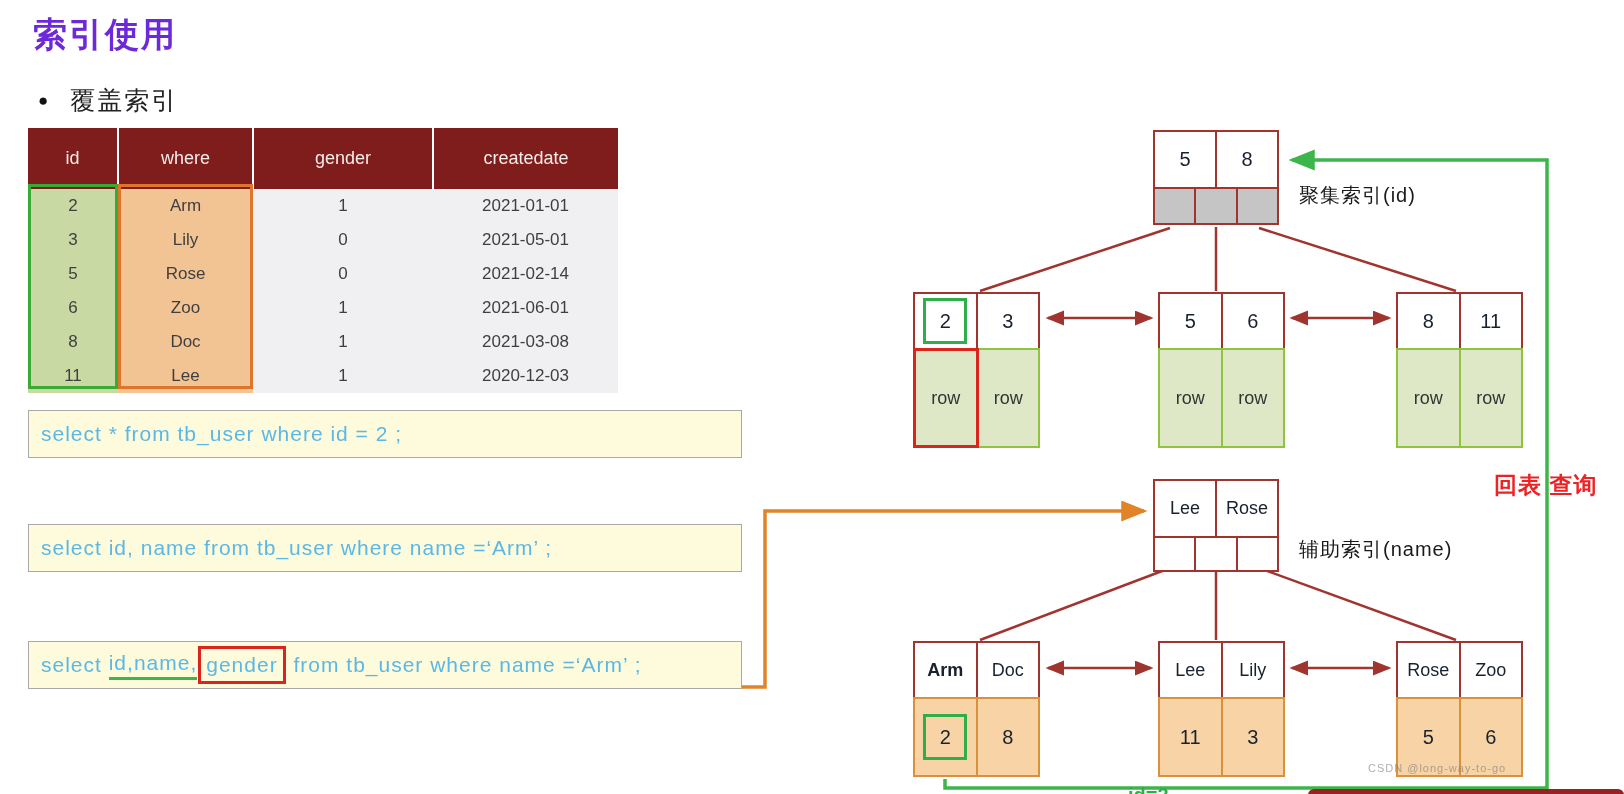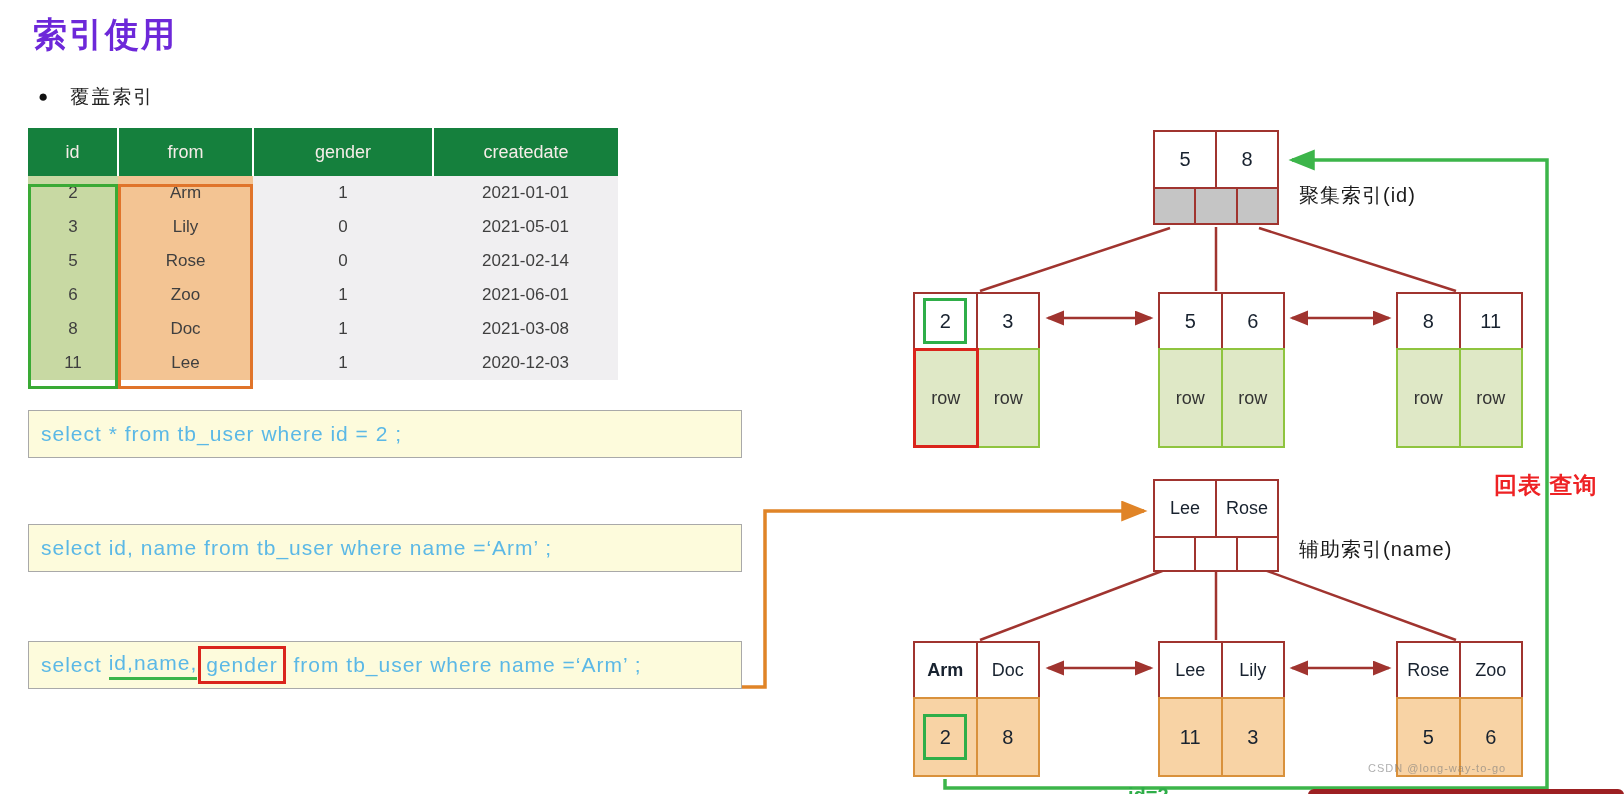--- a/index.html
+++ b/index.html
@@ -7,27 +7,27 @@
   #page {
     position:relative; width:1624px; height:794px; overflow:hidden;
     background:#ffffff; font-family:"Liberation Sans","DejaVu Sans",sans-serif;
   }
   .abs { position:absolute; }
 
   
   .page-title { left:33px; top:12px; font-size:34px; font-weight:bold; color:#6d28d9; letter-spacing:2px; }
   .bullet-line { left:38px; top:84px; display:flex; align-items:center; gap:22px; color:#1c1c1c; }
   .bullet-dot { font-size:17px; color:#111; }
-  .bullet-label { font-size:19px; letter-spacing:2px; color:#222; }
+  .bullet-label { font-size:25px; letter-spacing:2px; color:#222; }
 
   
   .tbl { left:28px; top:128px; border-collapse:collapse; table-layout:fixed; }
   .tbl th {
-    background:#15803d; color:#f6ece8; font-weight:normal; font-size:18px;
-    height:48px; border-right:2px solid #ffffff; text-align:center;
+    background:#7f1d1d; color:#f6ece8; font-weight:normal; font-size:18px;
+    height:61px; border-right:2px solid #ffffff; text-align:center;
   }
   .tbl th:last-child { border-right:none; }
   .tbl td { height:34px; font-size:17px; color:#3f3f3f; text-align:center; background:#f0eff1; }
   .tbl td.c-id { background:#c8d9a3; }
   .tbl td.c-name { background:#f3c493; }
   .frame-green { left:28px; top:184px; width:90px; height:205px; border:3px solid #3aaa35; }
   .frame-orange { left:118px; top:184px; width:135px; height:205px; border:3px solid #e0742a; }
 
   
   .sqlbox {
@@ -91,21 +91,21 @@
   <table class="abs tbl">
     <colgroup>
         <col style="width:90px">
         <col style="width:135px">
         <col style="width:180px">
         <col style="width:185px">
       </colgroup>
     <thead>
       <tr>
         <th>id</th>
-        <th>from</th>
+        <th>where</th>
         <th>gender</th>
         <th>createdate</th>
       </tr>
     </thead>
     <tbody>
       <tr>
         <td class="c-id">2</td>
         <td class="c-name">Arm</td>
         <td>1</td>
         <td>2021-01-01</td>

